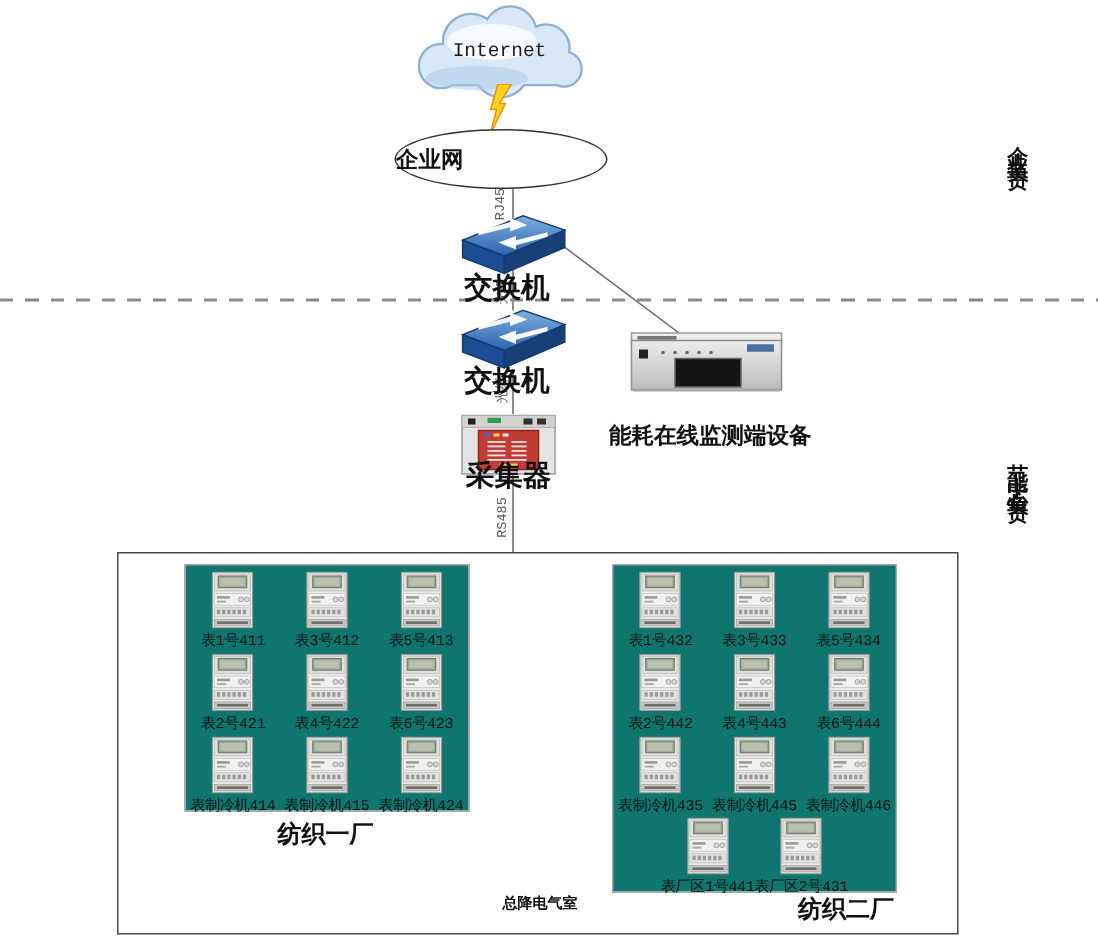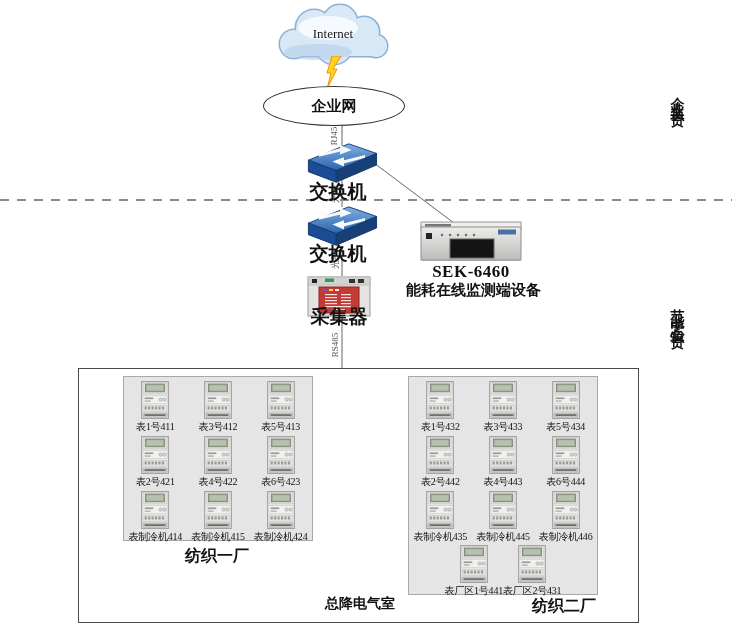--- a/index.html
+++ b/index.html
@@ -1,18 +1,18 @@
 <!DOCTYPE html>
 <html><head>
 <meta charset="utf-8">
 <style>
   html,body{margin:0;padding:0;background:#fff;}
   .canvas{
     position:relative;width:732px;height:624px;background:#ffffff;
-    font-family:Liberation Serif, serif;color:#111;
+    font-family:Liberation Mono, monospace;color:#111;
     overflow:hidden;
   }
   .abs{position:absolute;}
   svg{display:block;}
 
   
   .lines{left:0;top:0;z-index:1;pointer-events:none;}
 
   
   .divider{
@@ -23,41 +23,41 @@
   .cloud-wrap{left:268px;top:2px;width:130px;height:66px;z-index:2;}
   .cloud-text{
     position:absolute;left:0;top:24px;width:130px;text-align:center;
     font-size:13px;color:#1a1a1a;
   }
   .bolt{left:323px;top:56px;z-index:2;}
 
   .ellipse{
     left:263px;top:86px;width:140px;height:38px;z-index:2;
     background:#fff;border:1px solid #333;border-radius:50%;
-    display:flex;align-items:center;justify-content:center;
+    display:flex;align-items:center;
     font-size:15px;font-weight:bold;
   }
 
   .link-label{
     z-index:2;font-size:9px;color:#555;white-space:nowrap;
     transform:translate(-50%,-50%) rotate(-90deg);
   }
 
   .dev-label{
     z-index:3;font-size:19px;font-weight:bold;text-align:center;white-space:nowrap;
   }
   .sek-model{font-size:17px;font-weight:bold;letter-spacing:.5px;}
   .sek-name{font-size:15px;font-weight:bold;}
 
   .bigbox{
     left:78px;top:368px;width:559px;height:253px;z-index:2;
     border:1px solid #4a4a4a;background:#fff;
   }
   .innerbox{
-    z-index:3;border:1px solid #a8a8a8;background:#e5e5e5;
+    z-index:3;border:1px solid #a8a8a8;background:#0f766e;
     display:flex;flex-direction:column;align-items:stretch;
   }
   .box-left{left:123px;top:376px;width:188px;height:163px;}
   .box-right{left:408px;top:376px;width:188px;height:217px;}
   .meter-grid{
     display:grid;grid-template-columns:1fr 1fr 1fr;
     justify-items:center;row-gap:2px;padding-top:4px;
   }
   .meter-row-bottom{
     display:flex;justify-content:center;margin-top:1px;
@@ -65,21 +65,21 @@
   .meter{display:flex;flex-direction:column;align-items:center;}
   .meter-label{
     font-size:10px;color:#111;white-space:nowrap;margin-top:1px;
     letter-spacing:-0.2px;
   }
   .group-label{
     z-index:3;font-size:16px;font-weight:bold;text-align:center;white-space:nowrap;
   }
   .room-label{
     z-index:3;left:280px;top:595px;width:160px;text-align:center;
-    font-size:14px;font-weight:bold;white-space:nowrap;
+    font-size:10px;font-weight:bold;white-space:nowrap;
   }
   .vzone{
     z-index:2;font-size:14px;font-weight:600;color:#111;
     writing-mode:vertical-rl;text-orientation:upright;letter-spacing:5px;
   }
   .vzone-top{left:668px;top:86px;}
   .vzone-bottom{left:668px;top:298px;}
 </style>
 </head>
 <body>
@@ -196,21 +196,20 @@
     <rect x="78" y="8.5" width="18" height="5" fill="#4a6fa5"></rect>
     <rect x="6" y="12" width="6" height="6" fill="#222222"></rect>
     <circle cx="22" cy="14" r="1.2" fill="#666666"></circle>
     <circle cx="30" cy="14" r="1.2" fill="#666666"></circle>
     <circle cx="38" cy="14" r="1.2" fill="#666666"></circle>
     <circle cx="46" cy="14" r="1.2" fill="#666666"></circle>
     <circle cx="54" cy="14" r="1.2" fill="#666666"></circle>
     <rect x="30" y="18" width="44" height="19" fill="#141414" stroke="#666666"></rect>
     <rect x="2" y="38" width="98" height="2" fill="#a8a8a6"></rect>
   </svg>
-  <div class="abs dev-label sek-model" style="left:411px;top:262px;width:120px;">SEK-6460</div>
   <div class="abs dev-label sek-name" style="left:406px;top:281px;width:130px;">能耗在线监测端设备</div>
 
   <div class="abs bigbox"></div>
 
   <div class="abs innerbox box-left">
     <div class="meter-grid">
   <div class="meter">
     <svg class="meter-icon" width="28" height="38" viewBox="0 0 32 44">
       <rect x="0.5" y="0.5" width="31" height="43" fill="#e9e9e7" stroke="#98989a"></rect>
       <rect x="2" y="2" width="28" height="13" fill="#dfdfdd" stroke="#b5b5b3" stroke-width="0.5"></rect>

